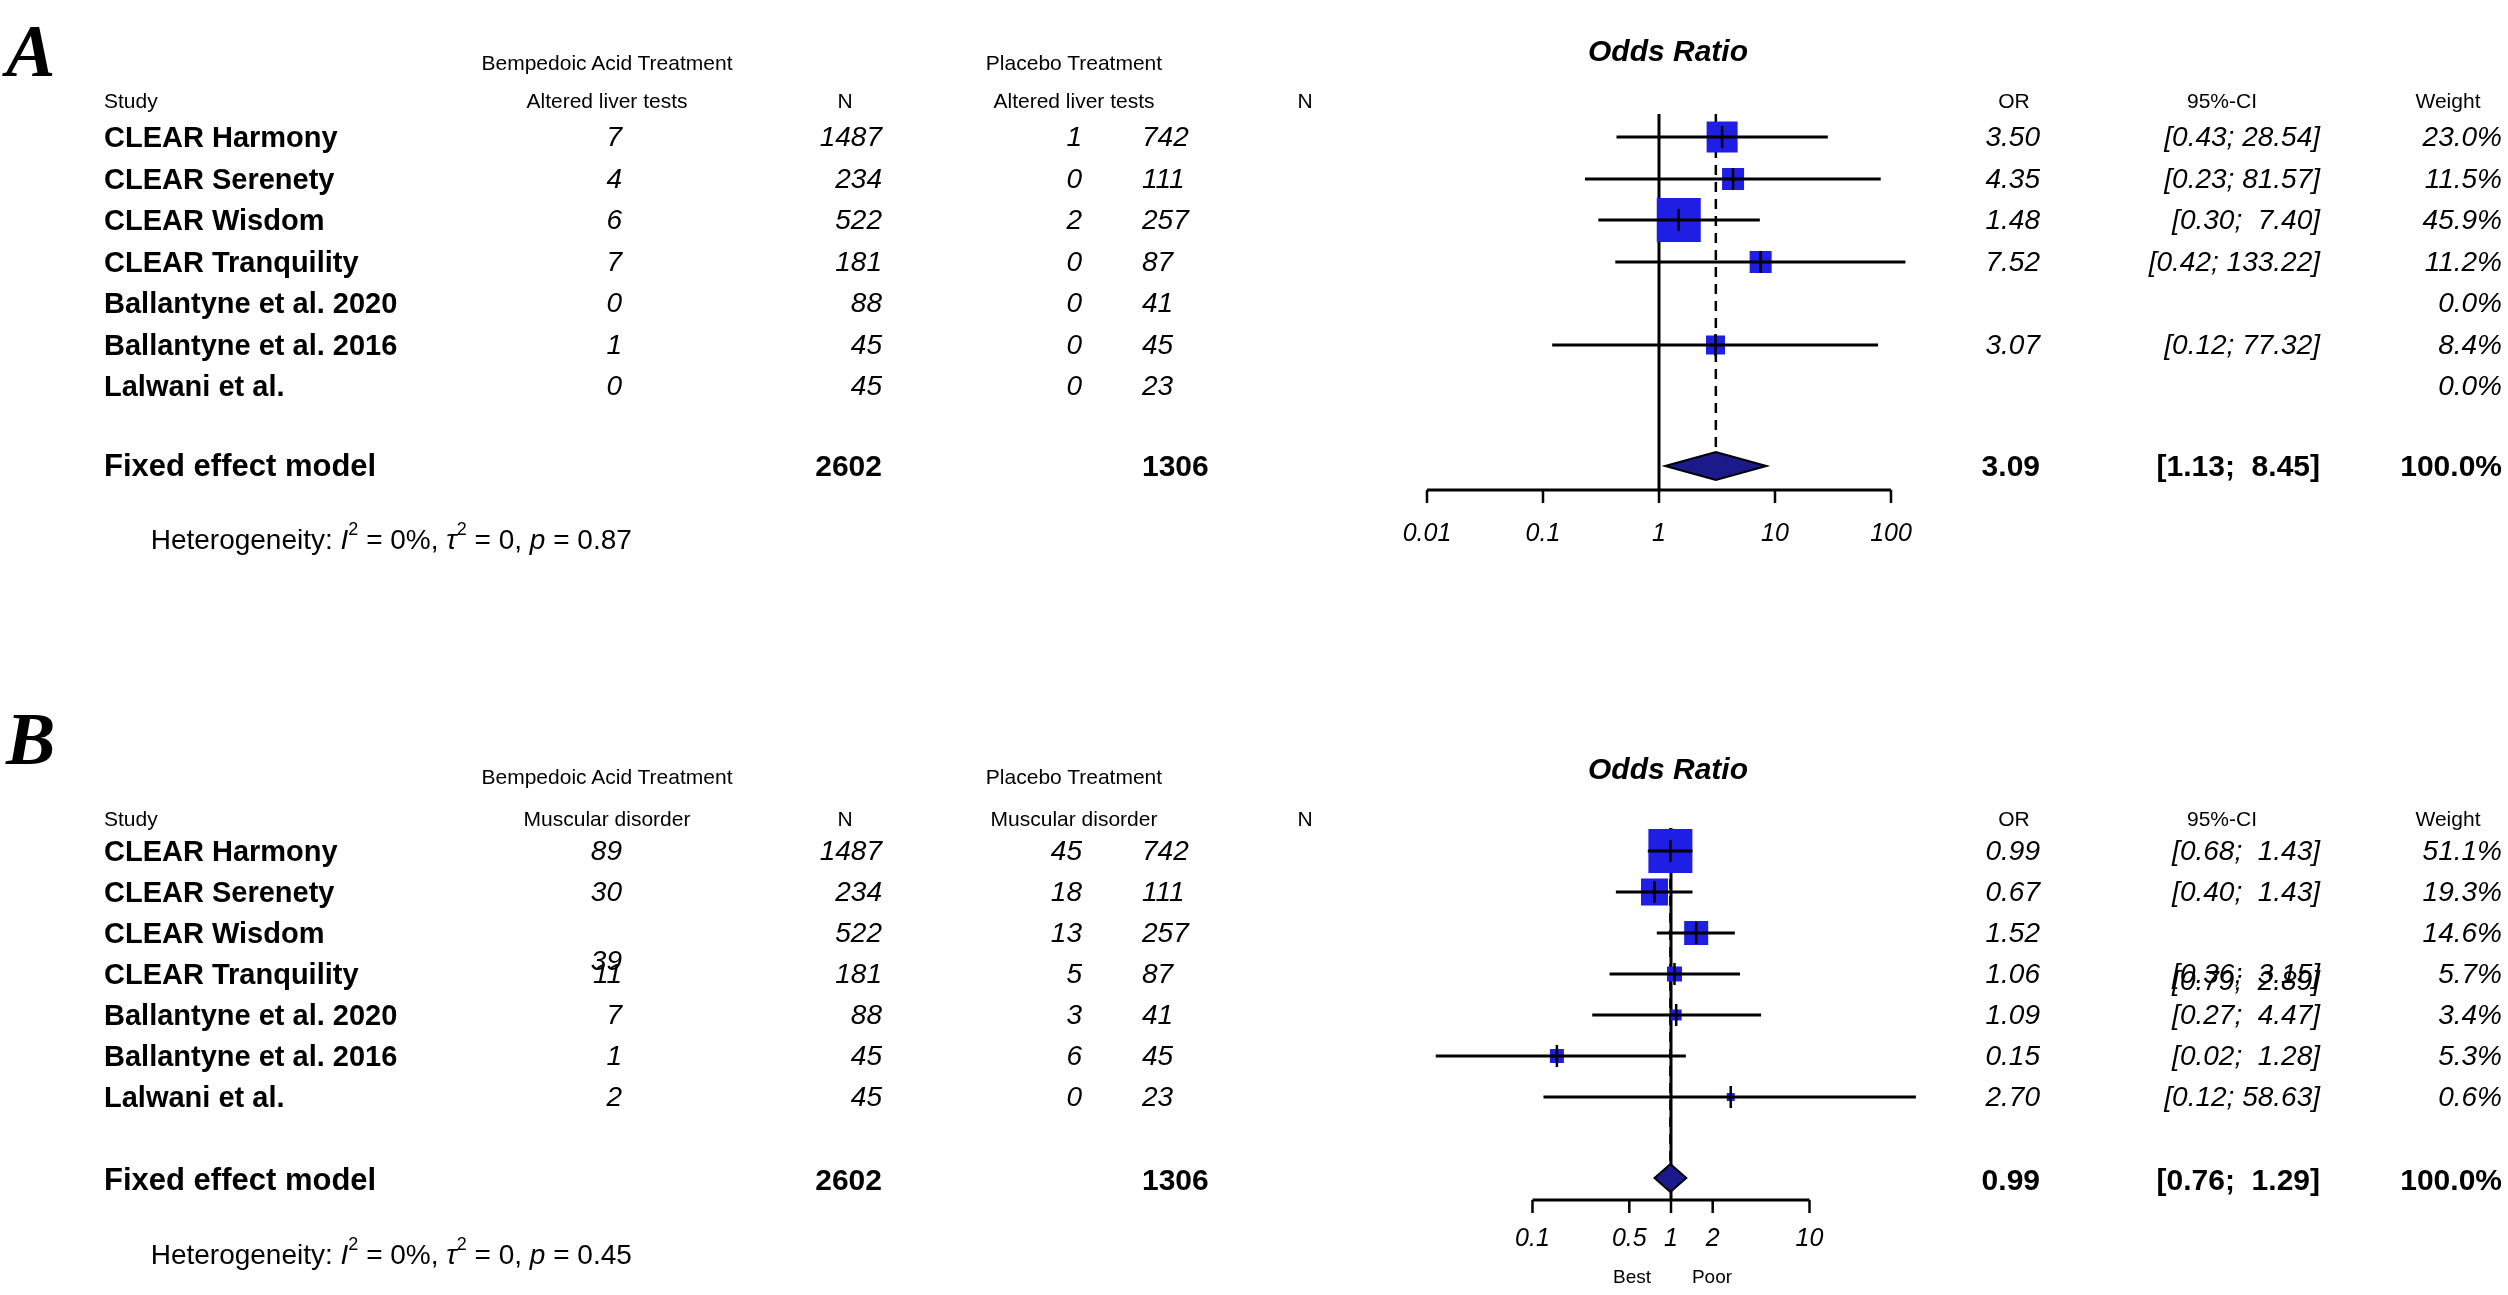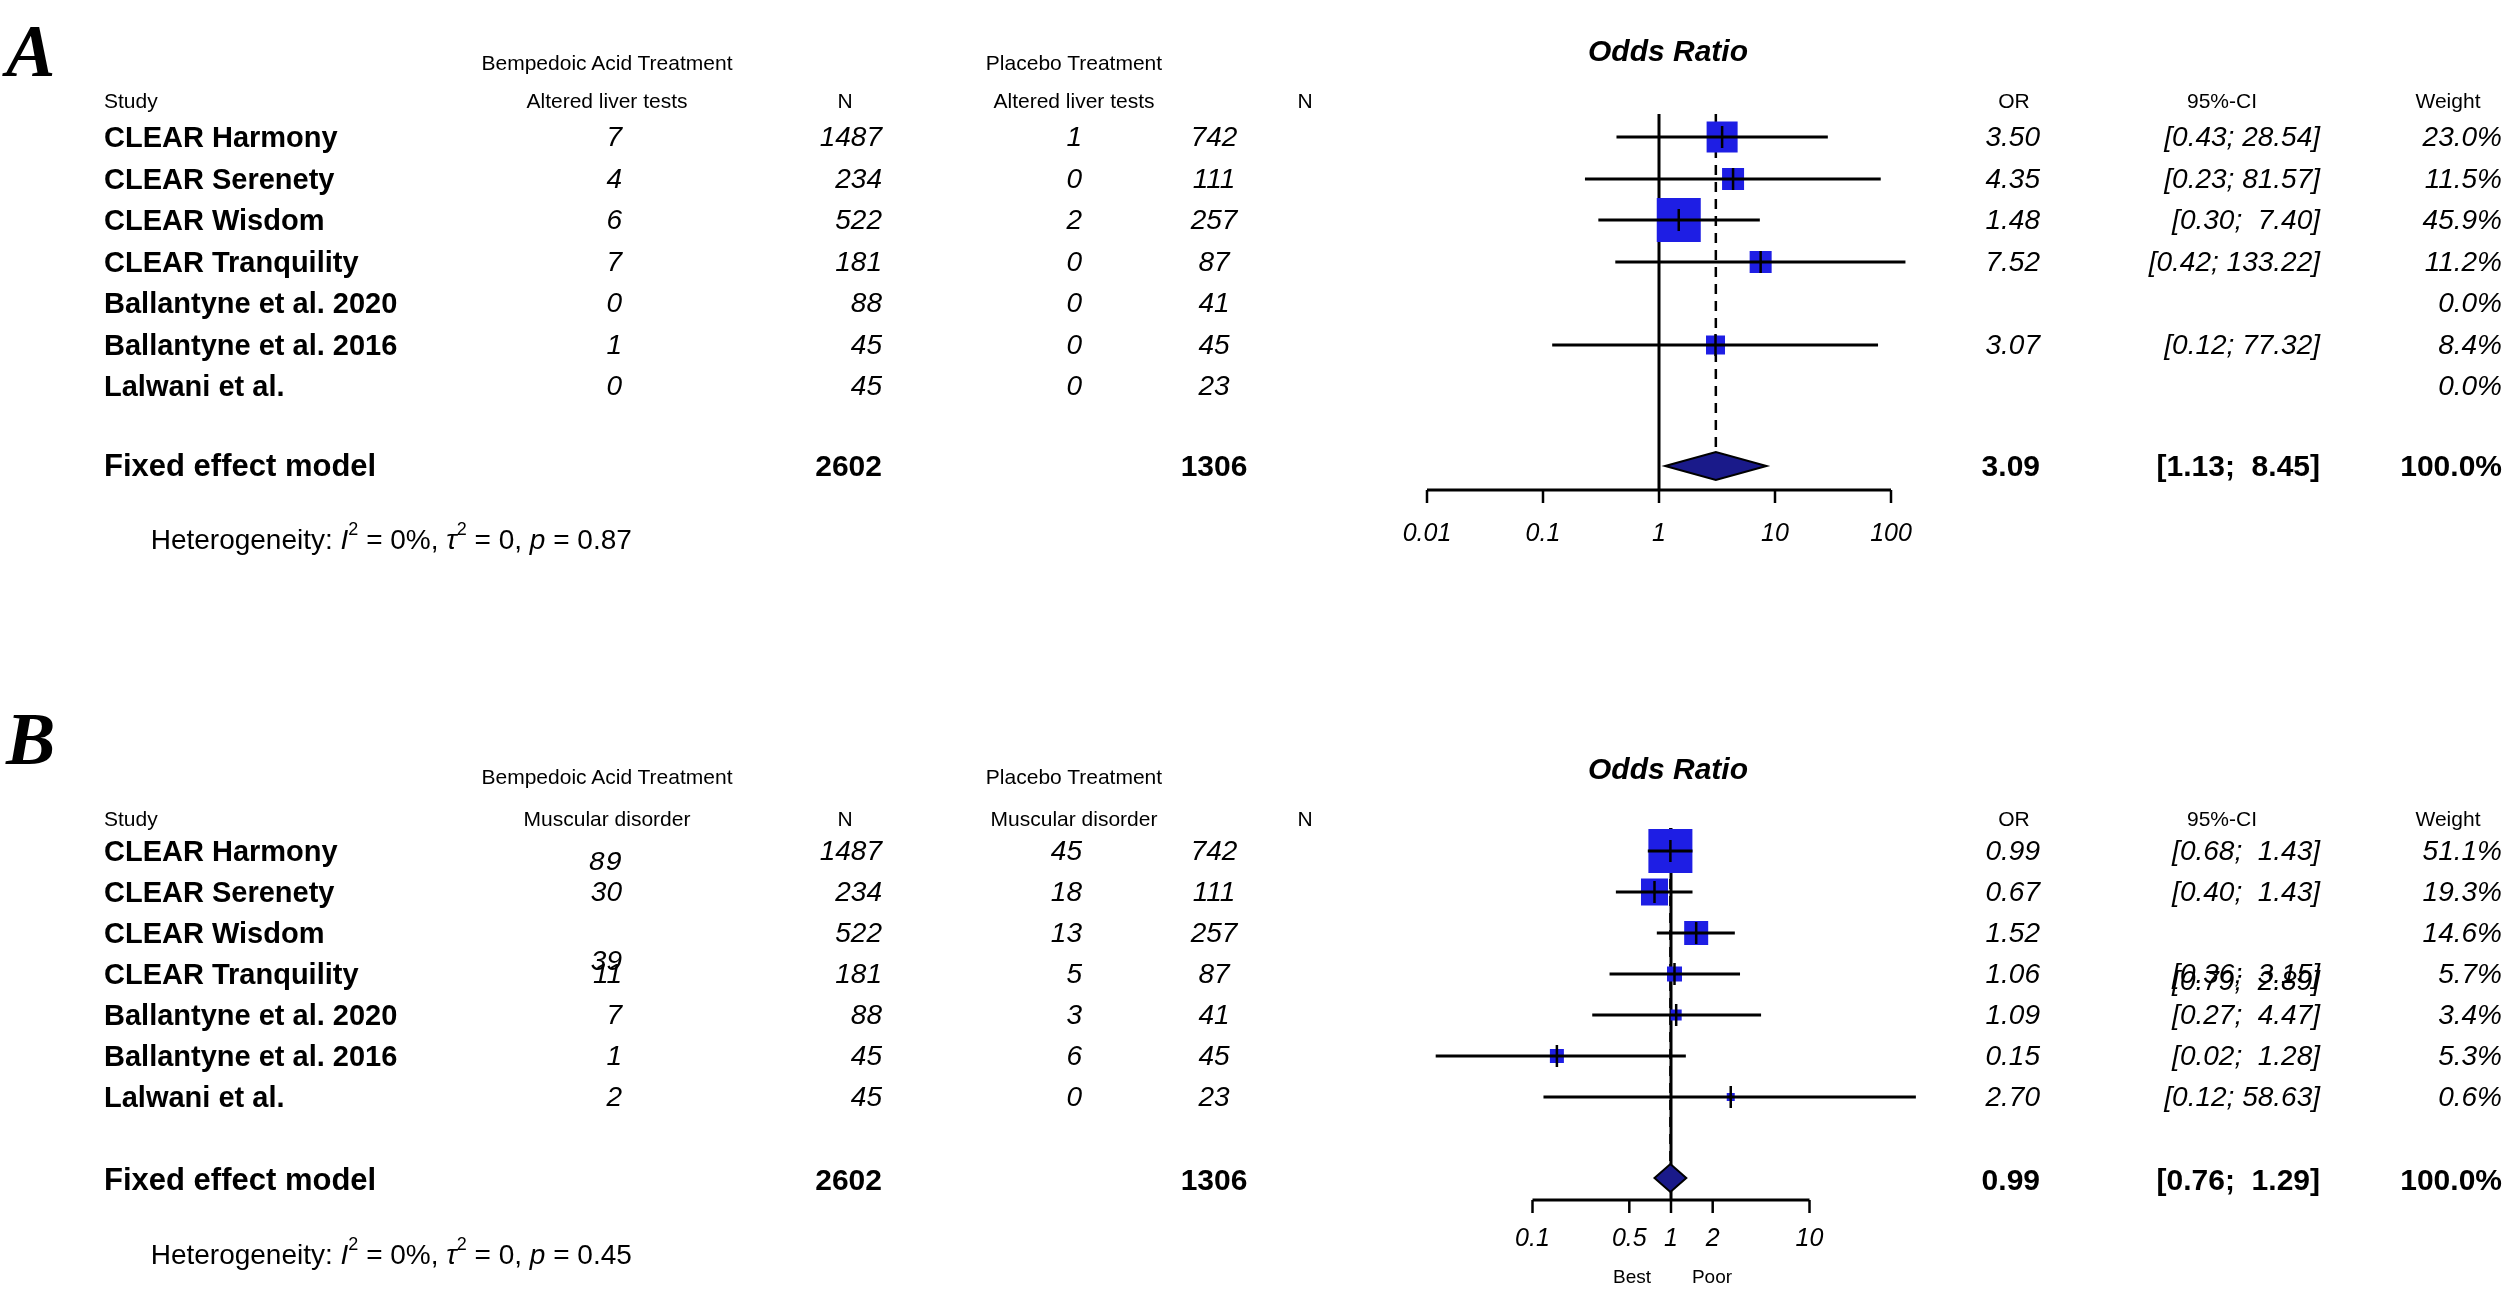--- a/index.html
+++ b/index.html
@@ -19,21 +19,21 @@
   .ticklabel{font-style:italic;font-size:25px;text-align:center;}
   .underlbl{font-size:19px;text-align:center;}
   .letter{position:absolute;font-family:"Liberation Serif",serif;font-weight:bold;
           font-style:italic;font-size:74px;line-height:74px;}
   .row{position:absolute;left:0;width:2508px;height:30px;}
   
   .c-study{left:104px;width:390px;text-align:left;}
   .c-ev1{left:422px;width:200px;text-align:right;}
   .c-n1{left:682px;width:200px;text-align:right;}
   .c-ev2{left:882px;width:200px;text-align:right;}
-  .c-n2{left:1114px;width:200px;text-align:center;}
+  .c-n2{left:1142px;width:200px;text-align:left;}
   .c-or{left:1890px;width:150px;text-align:right;}
   .c-ci{left:2060px;width:260px;text-align:right;}
   .c-wt{left:2302px;width:200px;text-align:right;}
   .c-g1{left:407px;width:400px;text-align:center;}
   .c-g2{left:874px;width:400px;text-align:center;}
   .c-n1h{left:795px;width:100px;text-align:center;}
   .c-n2h{left:1255px;width:100px;text-align:center;}
   .c-plot{left:1468px;width:400px;text-align:center;}
   .c-orh{left:1914px;width:200px;text-align:center;}
   .c-cih{left:2122px;width:200px;text-align:center;}
@@ -222,21 +222,21 @@
     <div class="cell hdr c-g2" style="top:756px">Muscular disorder</div>
     <div class="cell hdr c-n2h" style="top:756px">N</div>
     <div class="cell or-title c-plot" style="top:754px">Odds Ratio</div>
     <div class="cell hdr c-orh" style="top:756px">OR</div>
     <div class="cell hdr c-cih" style="top:756px">95%-CI</div>
     <div class="cell hdr c-wth" style="top:756px">Weight</div>
 
     <div>
         <div class="row" style="top: 836px;">
           <div class="cell c-study study" style="top: 0px;">CLEAR Harmony</div>
-          <div class="cell c-ev1 num" style="top: 12px; font-family: Liberation Mono, monospace;">89</div>
+          <div class="cell c-ev1 num" style="top: 0px;">89</div>
           <div class="cell c-n1 num" style="top: 0px;">1487</div>
           <div class="cell c-ev2 num" style="top: 0px;">45</div>
           <div class="cell c-n2 num" style="top: 0px;">742</div>
           <div class="cell c-or num" style="top: 0px;">0.99</div>
           <div class="cell c-ci num" style="top: 0px;">[0.68;  1.43]</div>
           <div class="cell c-wt num" style="top: 0px;">51.1%</div>
         </div>
         <div class="row" style="top: 877px;">
           <div class="cell c-study study" style="top: 0px;">CLEAR Serenety</div>
           <div class="cell c-ev1 num" style="top: 0px;">30</div>

